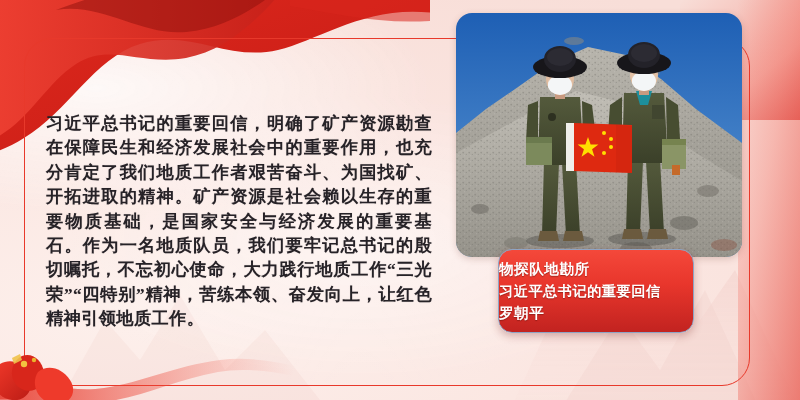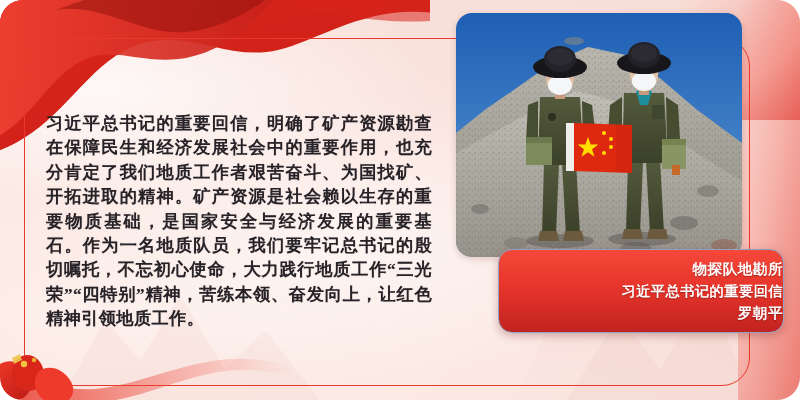--- a/index.html
+++ b/index.html
@@ -8,21 +8,20 @@
     padding: 0;
     background: #ffffff;
   }
   #poster {
     position: relative;
     width: 800px;
     height: 400px;
     overflow: hidden;
     font-family: "Liberation Serif", "DejaVu Serif", serif;
     background: #fdeeea;
-    border-radius: 23px;
   }
 
   
   .bg-base {
     position: absolute;
     inset: 0;
     background:
       radial-gradient(120% 90% at 18% 78%, #fdf0ec 0%, #fbe7e2 45%, #f8ded8 100%);
   }
   .bg-paper {
@@ -111,28 +110,28 @@
     border-radius: 16px;
     overflow: hidden;
     box-shadow: 0 2px 7px rgba(120,60,50,.22);
   }
   .photo svg { display: block; width: 100%; height: 100%; }
 
   
   .caption {
     position: absolute;
     left: 498px; top: 249px;
-    width: 286px; height: 84px;
+    width: 196px; height: 84px;
     border-radius: 14px;
     background: linear-gradient(180deg, #f4483a 0%, #e8362c 42%, #c22320 100%);
     border: 1.4px solid #8fa4c4;
     box-sizing: border-box;
     display: flex;
     flex-direction: column;
-    align-items: flex-end;
+    align-items: flex-start;
     justify-content: center;
     gap: 1px;
     box-shadow: 0 3px 8px rgba(120,30,25,.30);
   }
   .caption div {
     color: #ffffff;
     font-family: "Liberation Sans", "DejaVu Sans", sans-serif;
     font-weight: 700;
     font-size: 14.6px;
     line-height: 21px;

